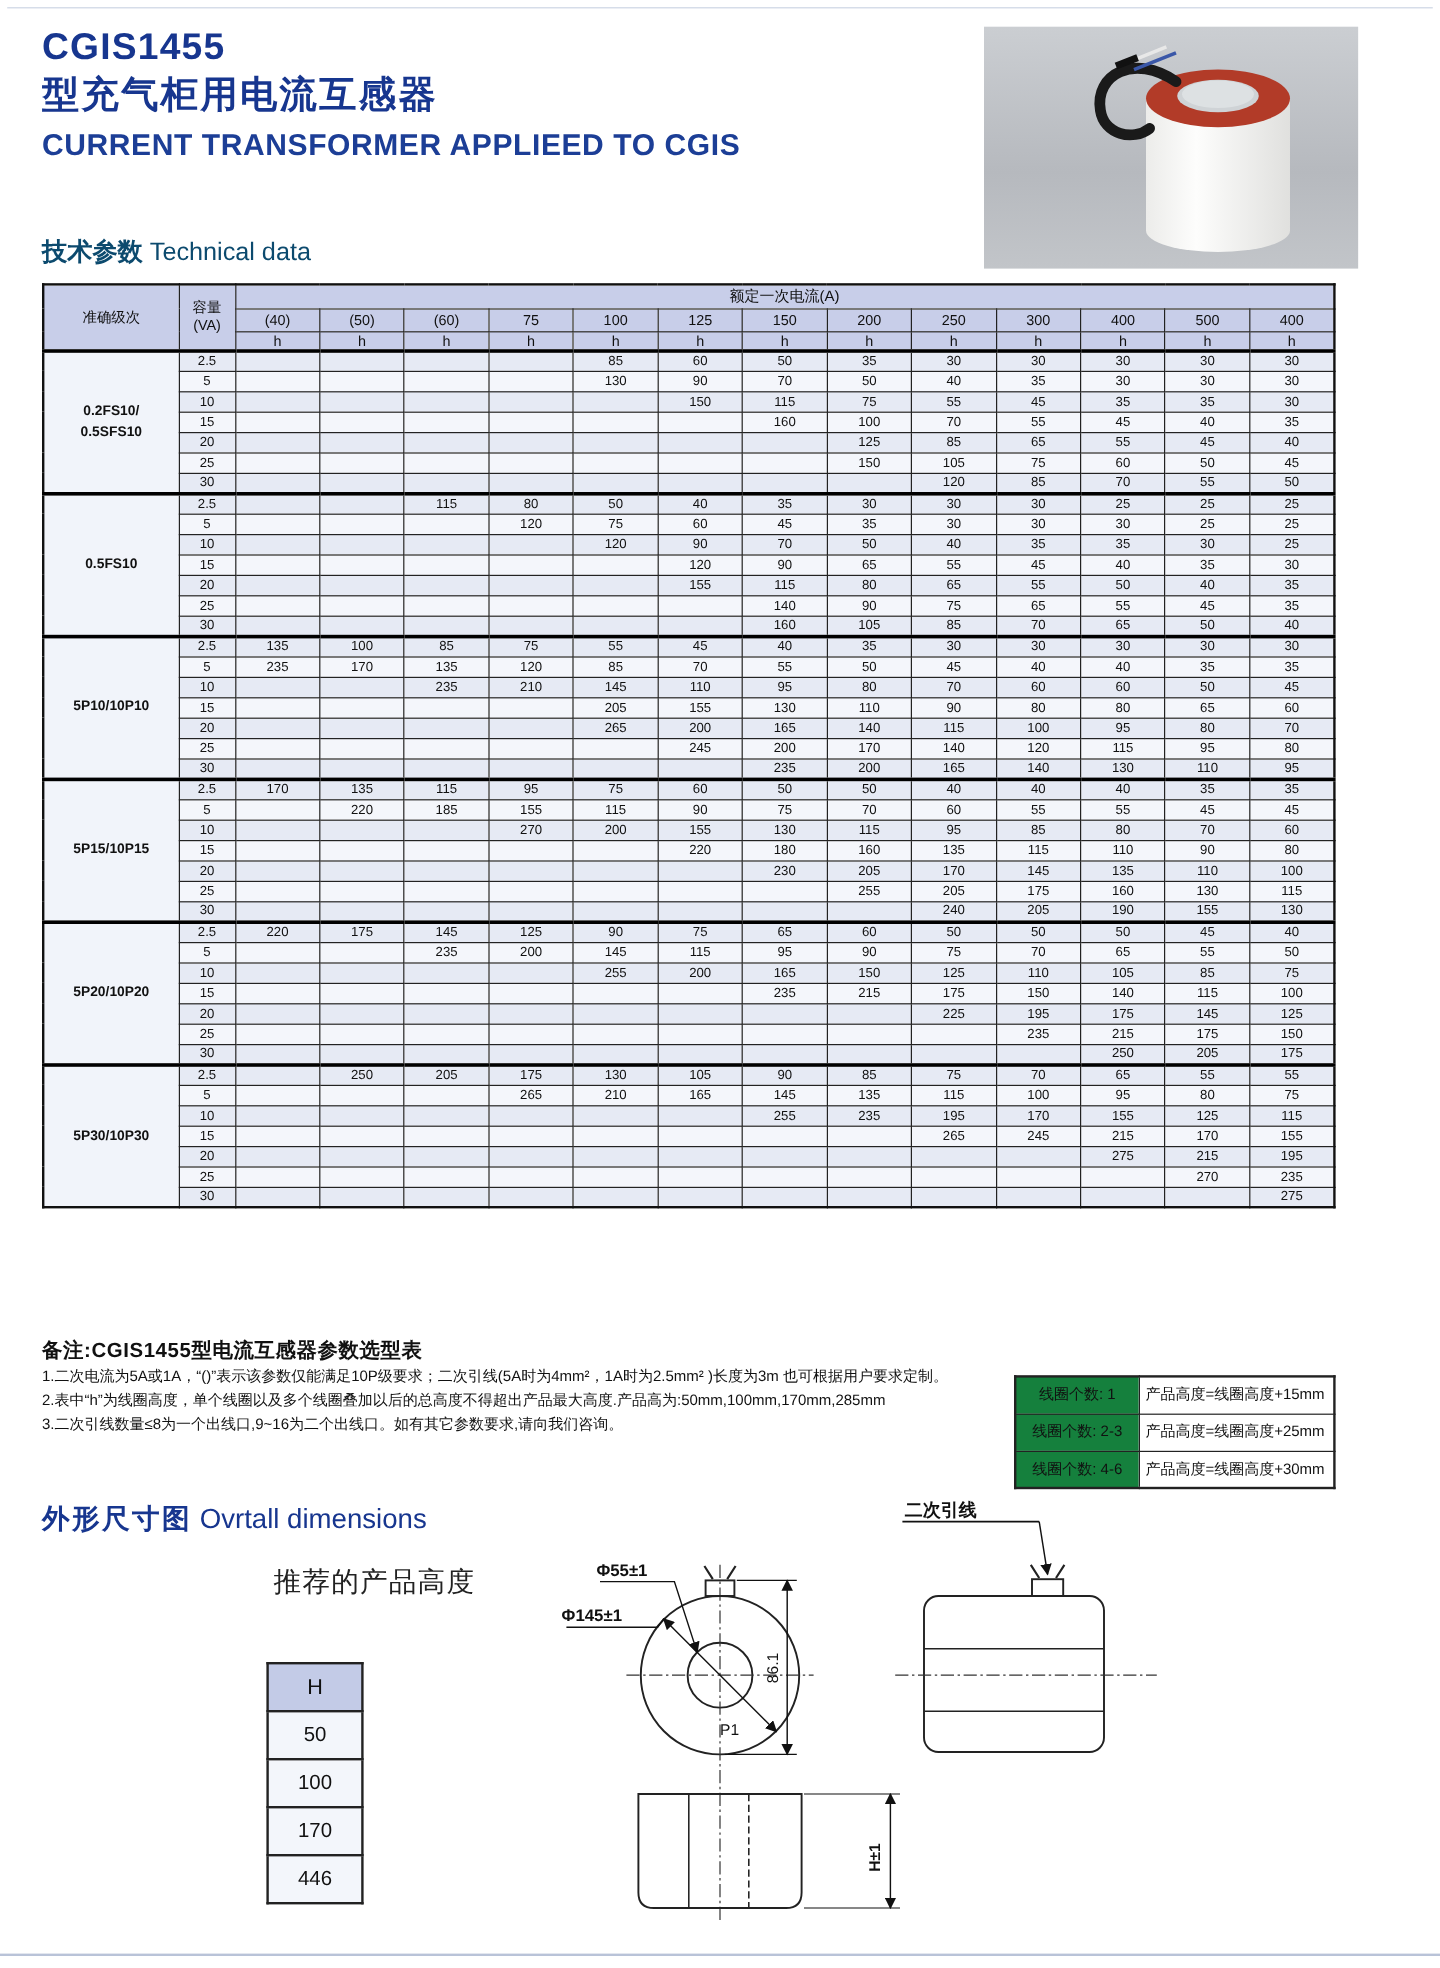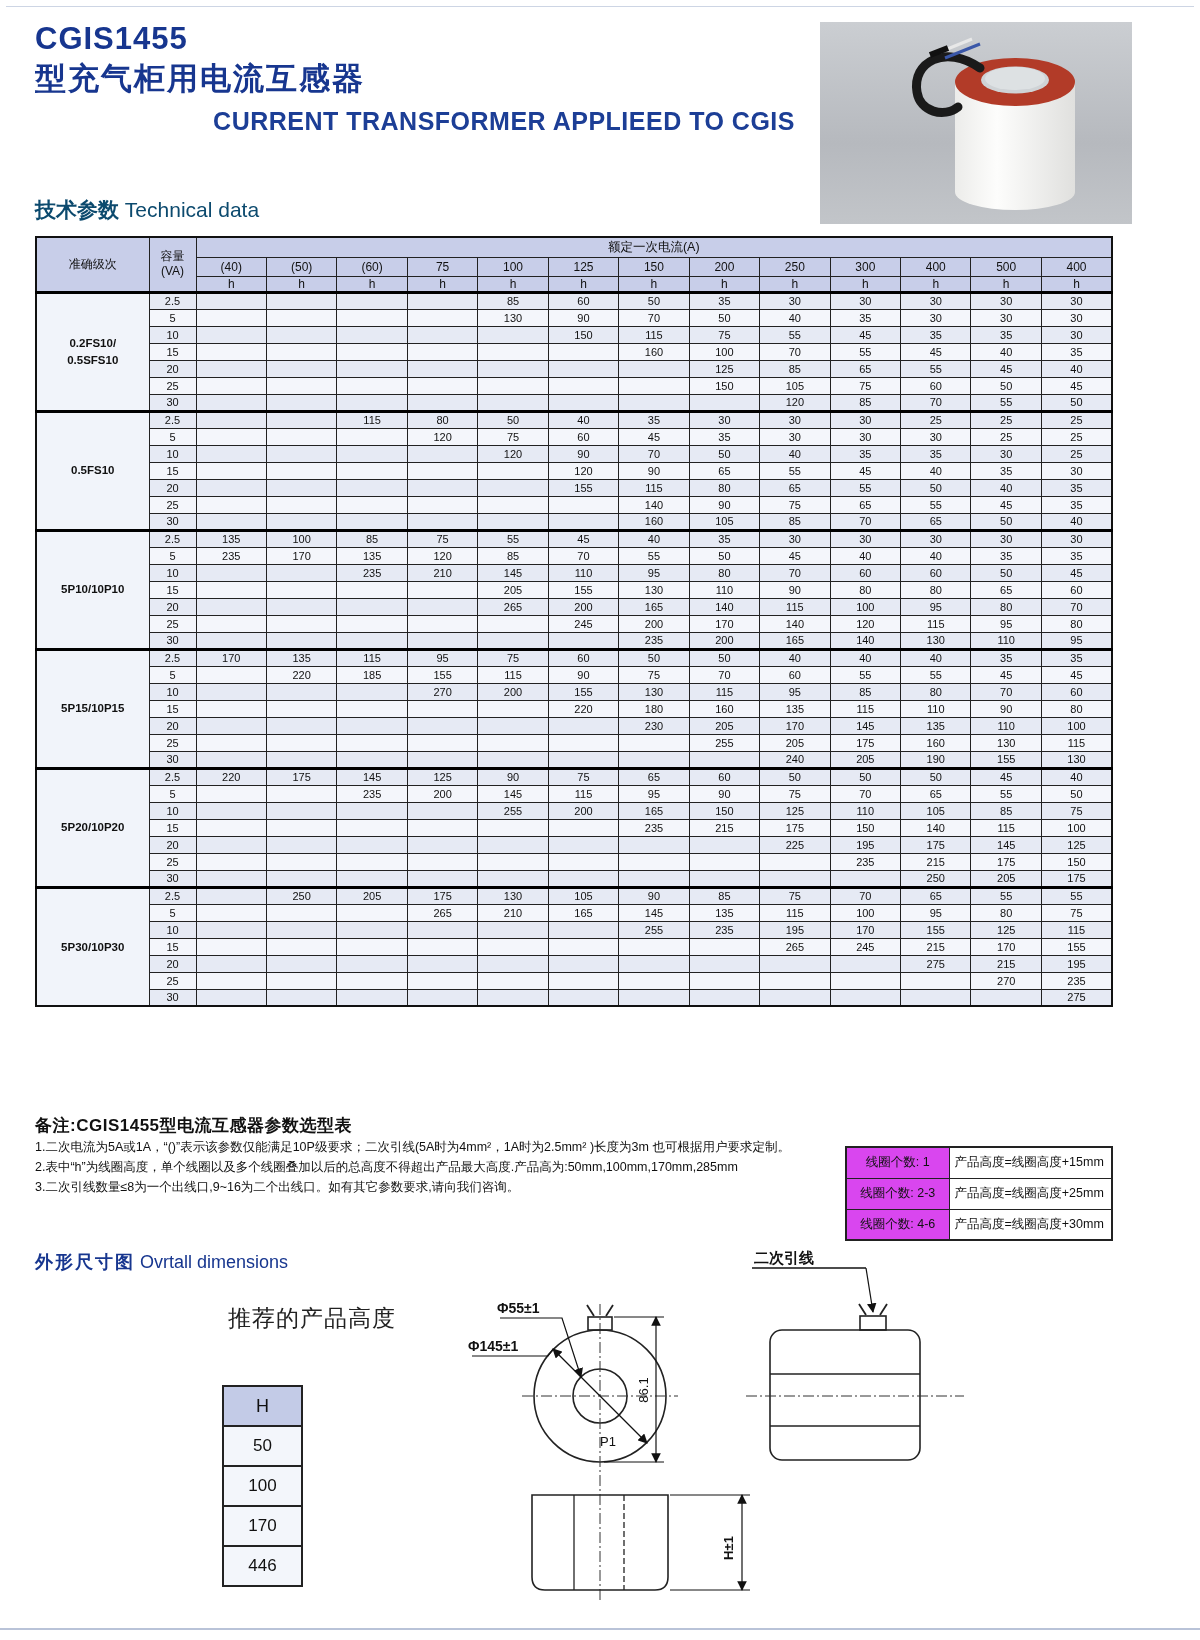--- a/index.html
+++ b/index.html
@@ -9,21 +9,21 @@
     font-family:"Liberation Sans","DejaVu Sans",sans-serif;
     color:#111; overflow:hidden;
   }
   .hairline-top { position:absolute; left:6px; top:6px; width:1188px; height:1px; background:#cdd5e4; }
   .hairline-bottom { position:absolute; left:0; top:1628px; width:1200px; height:2px; background:#b9c3d8; }
 
   
   .title-block { position:absolute; left:35px; top:20px; width:760px; color:#17368f; }
   .title-model { font-size:31px; font-weight:bold; letter-spacing:1px; line-height:1.25; }
   .title-cn { font-size:31px; font-weight:bold; line-height:1.3; letter-spacing:2px; }
-  .title-en { font-size:25px; font-weight:bold; letter-spacing:0.5px; margin-top:8px; color:#1c3e96;text-align:right; }
+  .title-en { font-size:25px; font-weight:bold; letter-spacing:0.5px; margin-top:8px; color:#1c3e96; }
   .photo { position:absolute; left:820px; top:22px; width:312px; height:202px; }
 
   .tech-heading { position:absolute; left:35px; top:196px; font-size:21px; color:#0c4a6e; }
   .tech-heading .cn { font-weight:bold; }
 
   
   .table-wrap { position:absolute; left:35px; top:236px; width:1078px; }
   table.tech { border-collapse:collapse; table-layout:fixed; width:1078px; border:2px solid #111; }
   table.tech th, table.tech td {
     border:1px solid #222; text-align:center; font-size:11px;
@@ -42,25 +42,25 @@
   table.tech td.cls-cell { background:#f1f4fa !important; white-space:pre-line; font-size:11.5px; line-height:1.4;font-weight:bold; }
   table.tech td.va-cell { font-size:11px; }
 
   
   .notes { position:absolute; left:35px; top:1114px; width:806px; }
   .notes-title { font-size:17px; font-weight:bold; letter-spacing:0.5px; }
   .notes-item { font-size:12.5px; line-height:1.5; margin-top:1px; }
 
   table.coil { position:absolute; left:845px; top:1146px; width:268px; border-collapse:collapse; border:2px solid #222; }
   table.coil td { border:1.5px solid #222; font-size:12.5px; height:31px; }
-  table.coil td.cl { background:#d946ef; width:103px; text-align:center; }
+  table.coil td.cl { background:#15803d; width:103px; text-align:center; }
   table.coil td.cr { background:#fff; padding-left:5px; }
 
   
-  .dim-heading { position:absolute; left:35px; top:1250px; font-size:18px; color:#17368f; }
+  .dim-heading { position:absolute; left:35px; top:1250px; font-size:23px; color:#17368f; }
   .dim-heading .cn { font-weight:bold; letter-spacing:2px; }
   .rec-title { position:absolute; left:228px; top:1303px; font-size:23px; color:#222; letter-spacing:1px; }
 
   table.htab { position:absolute; left:222px; top:1385px; width:81px; border-collapse:collapse; border:2px solid #222; }
   table.htab th, table.htab td { border:2px solid #222; height:40px; text-align:center; font-size:17px; font-weight:normal; }
   table.htab th { background:#c3cbe7; font-size:18px; }
   table.htab td { background:#f3f6fb; }
 
   .drawing { position:absolute; left:420px; top:1240px; width:600px; height:395px; }
 </style>

